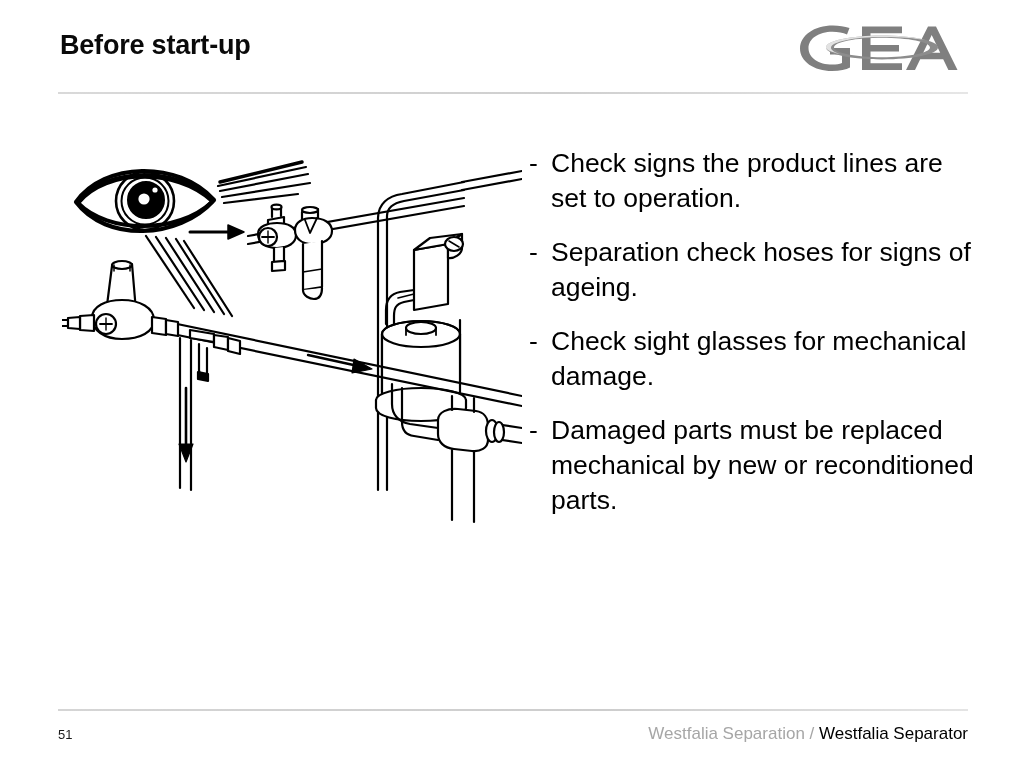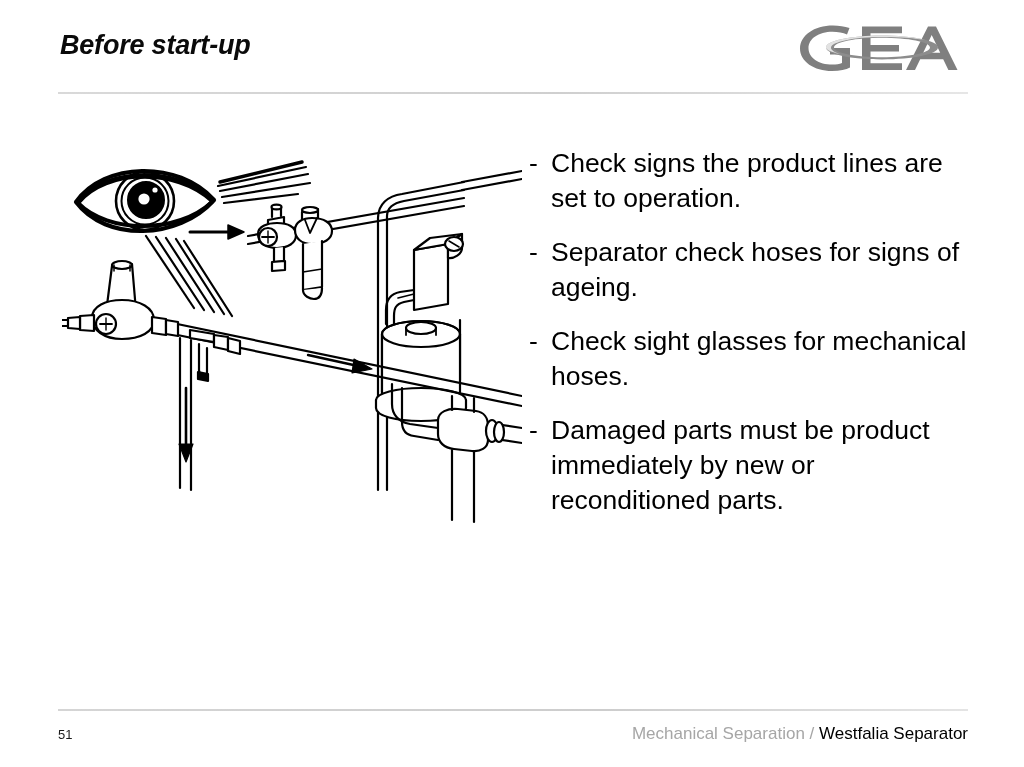--- a/index.html
+++ b/index.html
@@ -15,21 +15,20 @@
     color: #000000;
     overflow: hidden;
   }
 
   
   #slide-header {
     position: absolute;
     left: 0; top: 0;
     width: 1024px;
     height: 96px;
-    font-style: italic;
   }
   #page-title {
     position: absolute;
     left: 60px;
     top: 30px;
     font-size: 27px;
     font-weight: bold;
     letter-spacing: -0.2px;
     color: #0a0a0a;
     white-space: nowrap;
@@ -320,34 +319,34 @@
 
 <div id="bullet-list">
 
   <div class="bullet-item">
     <span class="bullet-dash">-</span>
     <span class="bullet-text">Check signs the product lines are set to operation.</span>
   </div>
 
   <div class="bullet-item">
     <span class="bullet-dash">-</span>
-    <span class="bullet-text">Separator check hoses for signs of ageing.</span>
+    <span class="bullet-text">Separation check hoses for signs of ageing.</span>
   </div>
 
   <div class="bullet-item">
     <span class="bullet-dash">-</span>
-    <span class="bullet-text">Check sight glasses for mechanical hoses.</span>
+    <span class="bullet-text">Check sight glasses for mechanical damage.</span>
   </div>
 
   <div class="bullet-item">
     <span class="bullet-dash">-</span>
-    <span class="bullet-text">Damaged parts must be product immediately by new or reconditioned parts.</span>
+    <span class="bullet-text">Damaged parts must be replaced mechanical by new or reconditioned parts.</span>
   </div>
 
 </div>
 
 <div id="slide-footer">
   <div id="footer-divider"></div>
   <div id="page-number">51</div>
   <div id="footer-brand">
-    <span class="brand-dept">Mechanical Separation / </span><span class="brand-name">Westfalia Separator</span>
+    <span class="brand-dept">Westfalia Separation / </span><span class="brand-name">Westfalia Separator</span>
   </div>
 </div>
 
 </body></html>

